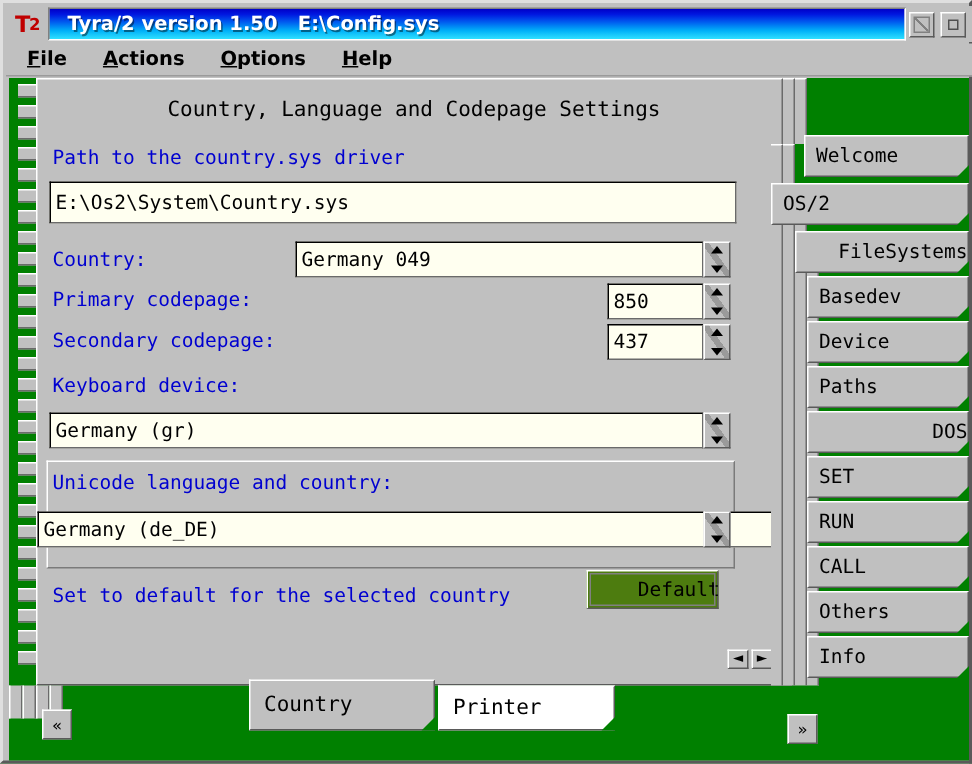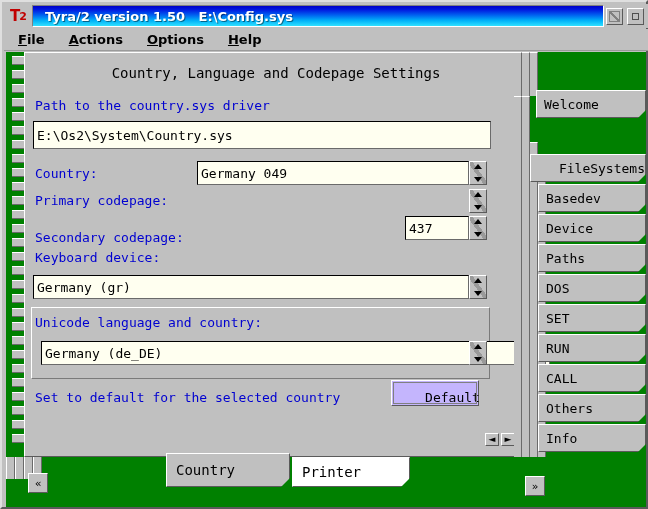--- a/index.html
+++ b/index.html
@@ -276,28 +276,28 @@
   .groupbox {
     position: absolute;
     border-top: 1px solid #ffffff;
     border-left: 1px solid #ffffff;
     border-right: 1px solid #7a7a7a;
     border-bottom: 1px solid #7a7a7a;
     box-sizing: border-box;
   }
   .btn {
     position: absolute;
-    background: #c4b5fd;
-    border-top: 1px solid #ffffff;
-    border-left: 1px solid #ffffff;
-    border-right: 1px solid #5a5a5a;
-    border-bottom: 1px solid #5a5a5a;
-    box-sizing: border-box;
-    display: flex;
-    align-items: flex-end;
+    background: #4d7c0f;
+    border-top: 1px solid #ffffff;
+    border-left: 1px solid #ffffff;
+    border-right: 1px solid #5a5a5a;
+    border-bottom: 1px solid #5a5a5a;
+    box-sizing: border-box;
+    display: flex;
+    align-items: center;
     justify-content: center;
     font-family: "DejaVu Sans Mono", monospace;
     font-size: 13px;
     color: #000000;
     white-space: pre;
     cursor: default;
     padding-left: 35px;
   }
   .btn .inner {
     position: absolute;
@@ -432,42 +432,43 @@
       <div class="entry boxed" style="left:8px; top:68px; width:458px; height:28px;">E:\Os2\System\Country.sys</div>
 
       <div class="lbl" style="left:10px; top:113px;">Country:</div>
       <div class="entry boxed" style="left:172px; top:108px; width:272px; height:24px;">Germany 049</div>
       <div class="spin-btn" style="left:444px; top:108px; height:24px;">
         <span class="up"></span>
           <span class="dn"></span>
       </div>
 
       <div class="lbl" style="left:10px; top:140px;">Primary codepage:</div>
+      <div class="entry boxed" style="left:380px; top:136px; width:64px; height:24px;">850</div>
       <div class="spin-btn" style="left:444px; top:136px; height:24px;">
         <span class="up"></span>
           <span class="dn"></span>
       </div>
 
-      <div class="lbl" style="left:10px; top:167px;margin-top:10px;">Secondary codepage:</div>
+      <div class="lbl" style="left:10px; top:167px;">Secondary codepage:</div>
       <div class="entry boxed" style="left:380px; top:163px; width:64px; height:24px;">437</div>
       <div class="spin-btn" style="left:444px; top:163px; height:24px;">
         <span class="up"></span>
           <span class="dn"></span>
       </div>
 
       <div class="lbl" style="left:10px; top:197px;">Keyboard device:</div>
       <div class="entry boxed" style="left:8px; top:222px; width:436px; height:24px;">Germany (gr)</div>
       <div class="spin-btn" style="left:444px; top:222px; height:24px;">
         <span class="up"></span>
           <span class="dn"></span>
       </div>
 
       <div class="groupbox" style="left:6px; top:254px; width:459px; height:72px;"></div>
       <div class="lbl" style="left:10px; top:262px;">Unicode language and country:</div>
-      <div class="entry boxed" style="left:16px; top:288px; width:509px; height:24px;">Germany (de_DE)</div>
+      <div class="entry boxed" style="left:0; top:288px; width:509px; height:24px;">Germany (de_DE)</div>
       <div class="spin-btn" style="left:444px; top:288px; height:24px;">
         <span class="up"></span>
           <span class="dn"></span>
       </div>
 
       <div class="lbl" style="left:10px; top:337px;text-align:right;">Set to default for the selected country</div>
       <div class="btn" style="left:366px; top:327px; width:88px; height:26px;">
         <span class="inner"></span>
         <span>Default</span>
       </div>
@@ -485,37 +486,41 @@
         <div class="rung" style="top:44px; left:0px;  width:8px; height:361px; border-top:1px solid #fff; border-right:1px solid #6a6a6a; border-bottom:none;"></div>
         <div class="rung" style="top:44px; left:8px;  width:8px; height:361px; border-top:1px solid #fff; border-right:1px solid #6a6a6a; border-bottom:none;"></div>
         <div class="rung" style="top:90px; left:16px; width:8px; height:315px; border-top:1px solid #fff; border-right:1px solid #6a6a6a; border-bottom:none;"></div>
         <div class="rung" style="top:122px; left:24px; width:8px; height:283px; border-top:1px solid #fff; border-right:1px solid #6a6a6a; border-bottom:none;"></div>
       </div>
 
       <div class="vtab" style="left:22px; top:38px; width:110px;">
         <span>Welcome</span>
         <span class="corner"></span>
       </div>
+      <div class="vtab" style="left:0px; top:70px; width:132px;">
+        <span>OS/2</span>
+        <span class="corner"></span>
+      </div>
       <div class="vtab" style="left:16px; top:102px; width:116px;justify-content:flex-end;">
         <span>FileSystems</span>
         <span class="corner"></span>
       </div>
       <div class="vtab" style="left:24px; top:132px; width:108px;">
         <span>Basedev</span>
         <span class="corner"></span>
       </div>
       <div class="vtab" style="left:24px; top:162px; width:108px;">
         <span>Device</span>
         <span class="corner"></span>
       </div>
       <div class="vtab" style="left:24px; top:192px; width:108px;">
         <span>Paths</span>
         <span class="corner"></span>
       </div>
-      <div class="vtab" style="left:24px; top:222px; width:108px;">
+      <div class="vtab" style="left:24px; top:222px; width:108px;justify-content:flex-end;">
         <span>DOS</span>
         <span class="corner"></span>
       </div>
       <div class="vtab" style="left:24px; top:252px; width:108px;">
         <span>SET</span>
         <span class="corner"></span>
       </div>
       <div class="vtab" style="left:24px; top:282px; width:108px;">
         <span>RUN</span>
         <span class="corner"></span>

